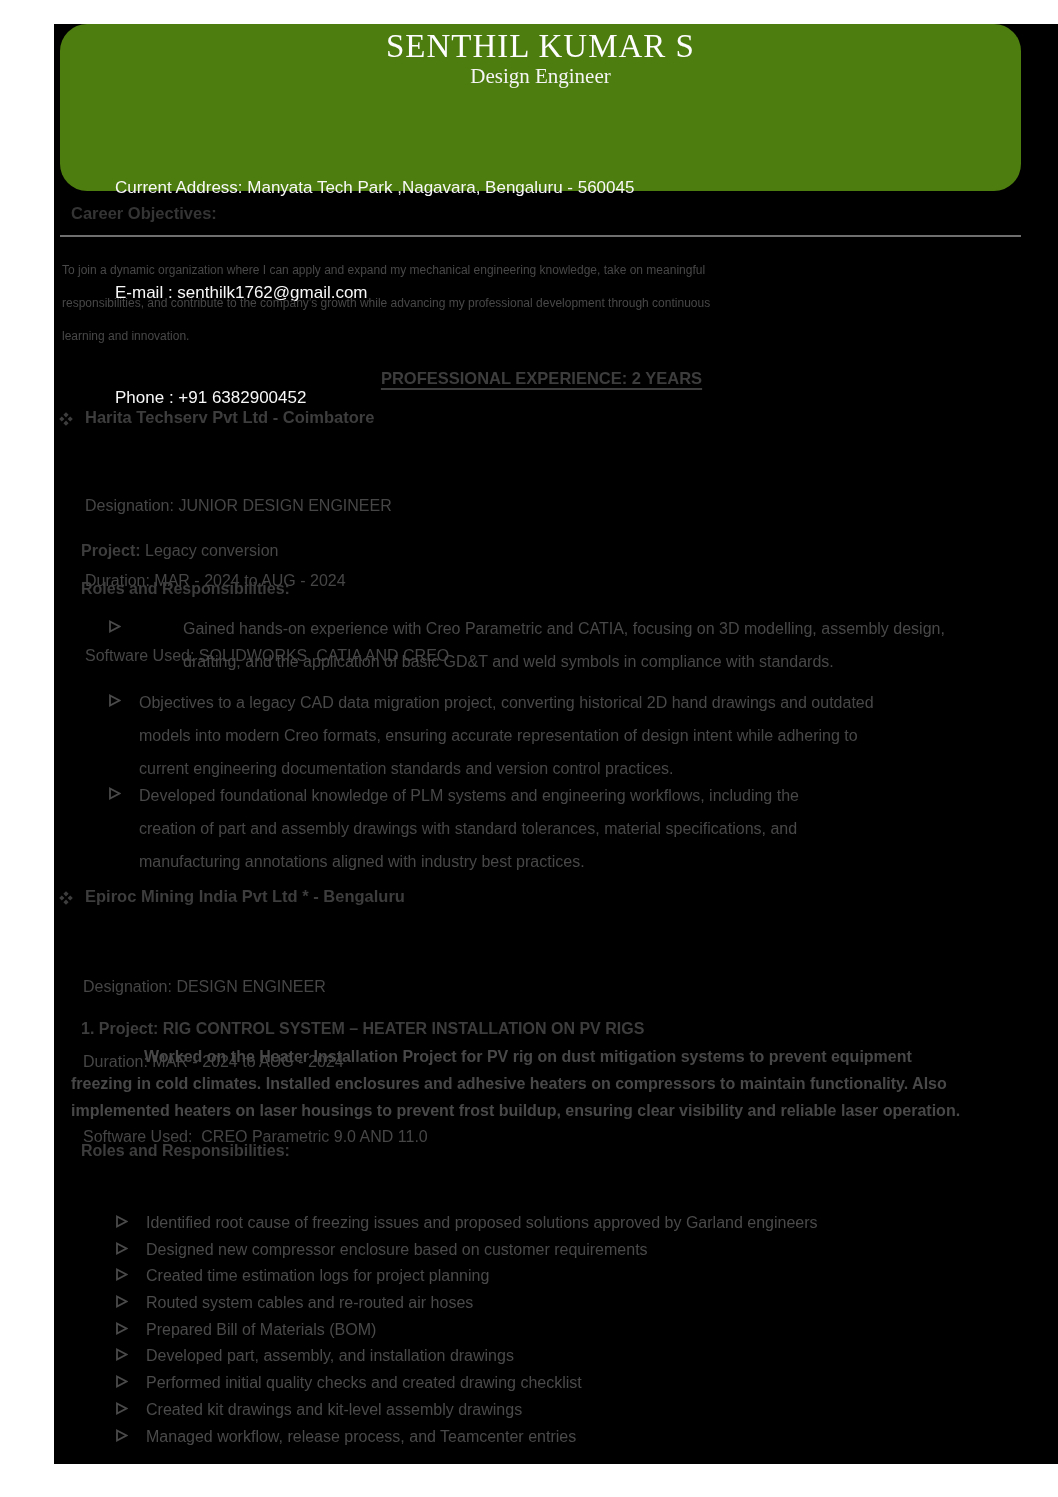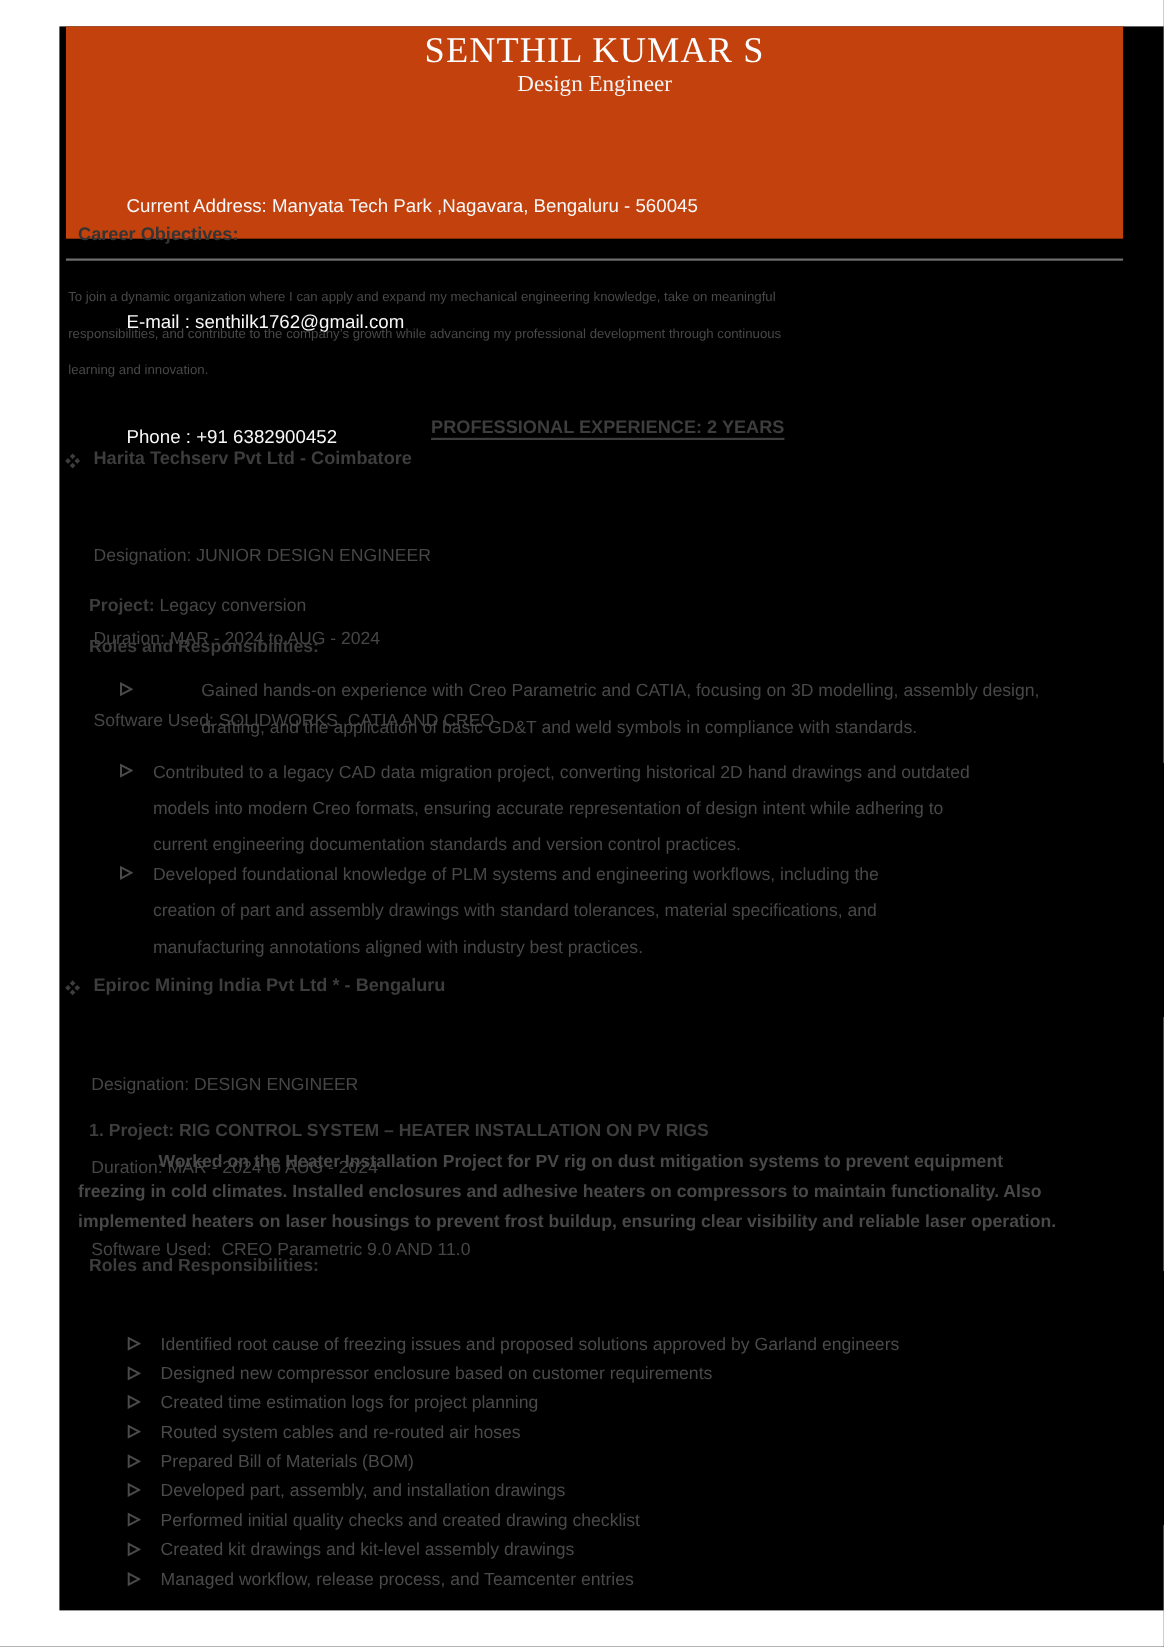--- a/index.html
+++ b/index.html
@@ -10,22 +10,22 @@
     position:relative;
     overflow:hidden;
   }
   .page{
     position:absolute;left:54px;top:24px;
     width:1004px;height:1440px;
     background:#000000;
   }
   
   .blue-header{
-    position:absolute;left:6px;top:0;width:961px;height:193px;
-    background:#c2410c;color:#ffffff;
+    position:absolute;left:6px;top:0;width:961px;height:167px;
+    background:#4d7c0f;color:#ffffff;border-radius:27px;
   }
   .person-name{
     margin:4px 0 0 0;text-align:center;
     font-family:"Liberation Serif",serif;
     font-size:33px;line-height:36px;font-weight:400;color:#fdfdfd;
     letter-spacing:1px;
   }
   .person-title{
     text-align:center;
     font-family:"Liberation Serif",serif;
@@ -44,21 +44,21 @@
   .rule{
     position:absolute;left:6px;top:211px;width:961px;height:0;
     border-top:2px solid #6f6f6f;
   }
   .objective{
     position:absolute;left:8px;top:230px;width:992px;margin:0;
     font-size:12px;line-height:33px;color:#484848;
     white-space:pre-line;
   }
   .exp-heading{
-    position:absolute;left:6px;top:344px;width:961px;margin:12px;
+    position:absolute;left:6px;top:344px;width:961px;margin:1px;
     text-align:center;
     font-size:16.5px;font-weight:bold;color:#3d3d3d;
     text-decoration:underline;
     text-underline-offset:4px;
     text-decoration-thickness:2px;
   }
   
   .company-row{
     position:absolute;left:5px;
     display:flex;align-items:center;
@@ -159,21 +159,21 @@
     <span class="btxt">Gained hands-on experience with Creo Parametric and CATIA, focusing on 3D modelling, assembly design,
 drafting, and the application of basic GD&amp;T and weld symbols in compliance with standards.</span>
   </div>
 
   <div class="bullet" style="left:54px;top:662px;width:921px;">
     <span class="arrow">
       <svg viewBox="0 0 13 13" width="13" height="13">
           <polygon points="2,1.5 11.5,6.5 2,11.5" fill="none" stroke="#4a4a4a" stroke-width="1.8"></polygon>
         </svg>
     </span>
-    <span class="btxt">Contributed to a legacy CAD data migration project, converting historical 2D hand drawings and outdated
+    <span class="btxt">Objectives to a legacy CAD data migration project, converting historical 2D hand drawings and outdated
 models into modern Creo formats, ensuring accurate representation of design intent while adhering to
 current engineering documentation standards and version control practices.</span>
   </div>
 
   <div class="bullet" style="left:54px;top:755px;width:921px;">
     <span class="arrow">
       <svg viewBox="0 0 13 13" width="13" height="13">
           <polygon points="2,1.5 11.5,6.5 2,11.5" fill="none" stroke="#4a4a4a" stroke-width="1.8"></polygon>
         </svg>
     </span>

